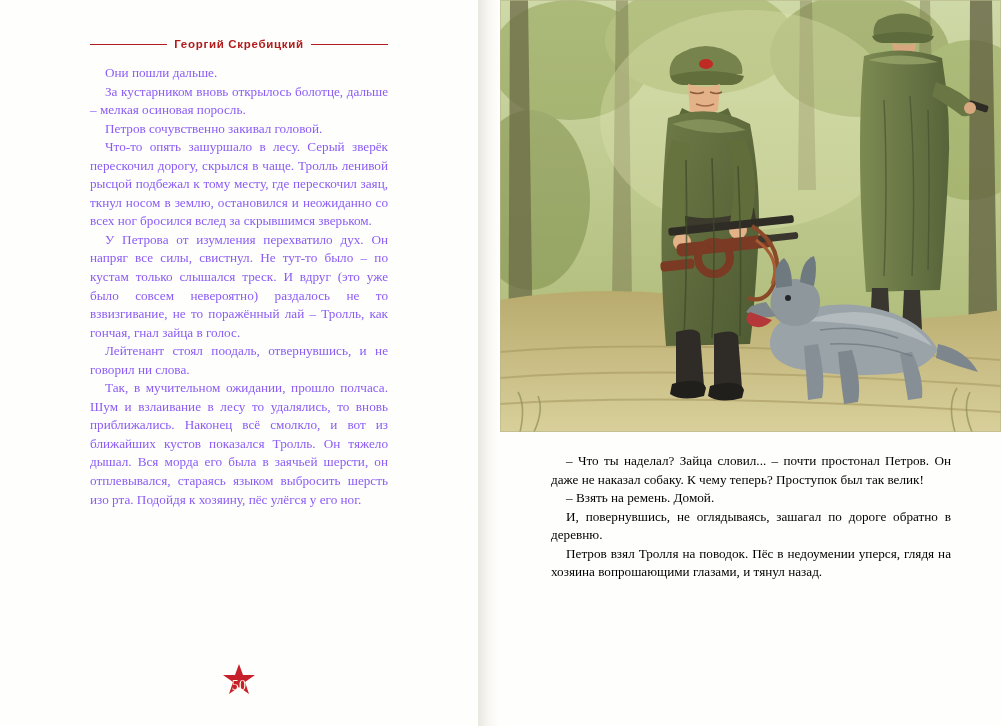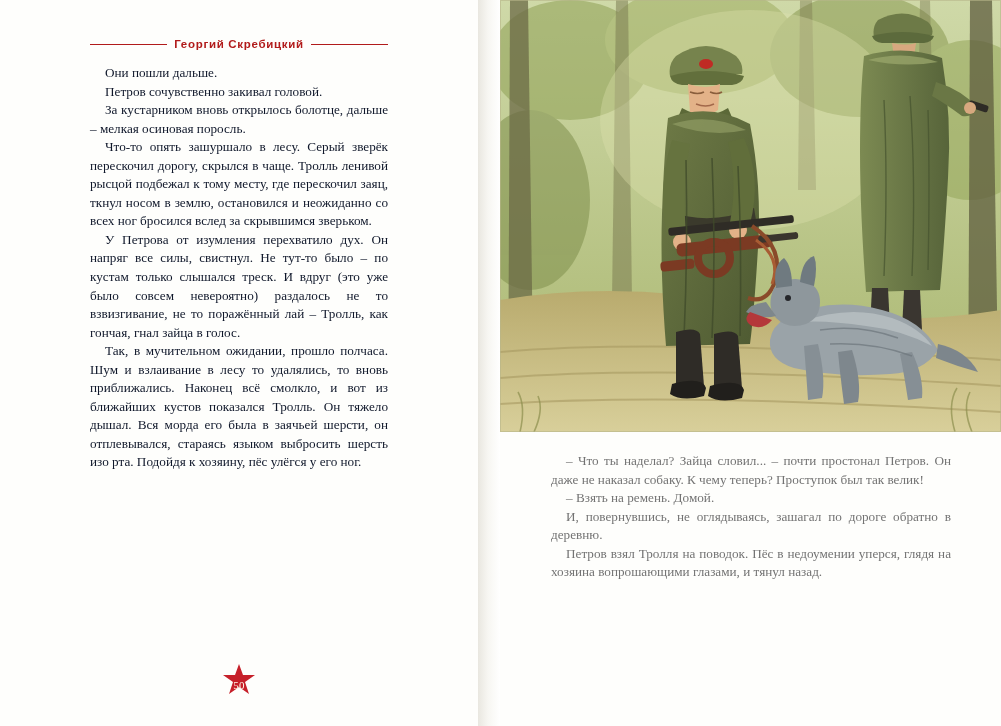--- a/index.html
+++ b/index.html
@@ -42,21 +42,21 @@
     color: #b11b1b;
     font-weight: 700;
     white-space: nowrap;
   }
   .text-col-left {
     position: absolute;
     left: 90px; top: 64px;
     width: 298px;
     font-size: 13.2px;
     line-height: 18.55px;
-    color: #0f172a;
+    color: #8b5cf6;
     text-align: justify;
     text-justify: inter-word;
     hyphens: manual;
   }
   .text-col-left p {
     margin: 0;
     text-indent: 15px;
   }
   
   .page-right {
@@ -72,41 +72,41 @@
     overflow: hidden;
     background: #9aa861;
   }
   .illus svg { display: block; width: 501px; height: 432px; }
   .text-col-right {
     position: absolute;
     left: 51px; top: 452px;
     width: 400px;
     font-size: 13.2px;
     line-height: 18.55px;
-    color: #737373;
+    color: #000000;
     text-align: justify;
     hyphens: manual;
   }
   .text-col-right p { margin: 0; text-indent: 15px; }
   
   .folio {
     position: absolute;
     width: 34px; height: 34px;
     display: flex; align-items: center; justify-content: center;
   }
   .folio .star {
     position: absolute;
     left: 0; top: 0;
     width: 34px; height: 34px;
   }
   .folio .num {
     position: relative;
     z-index: 2;
     font-family: "Liberation Serif", serif;
-    font-size: 11px;
+    font-size: 14px;
     color: #fff8e8;
     line-height: 1;
     padding-top: 1px;
     letter-spacing: 0.3px;
     margin-top: 12px;
   }
   .folio-left { left: 222px; top: 662px; }
   
   .gutter {
     position: absolute;
@@ -123,24 +123,25 @@
   <div class="page-left">
 
     <div class="header-rule-wrap">
       <div class="hrule"></div>
       <div class="running-head">Георгий Скребицкий</div>
       <div class="hrule"></div>
     </div>
 
     <div class="text-col-left">
       <p>Они пошли дальше.</p>
+      <p>За кустарником вновь открылось болотце, дальше – мелкая осиновая поросль.</p>
       <p>Петров сочувственно закивал головой.</p>
-      <p>За кустарником вновь открылось болотце, дальше – мелкая осиновая поросль.</p>
       <p>Что-то опять зашуршало в лесу. Серый зверёк перескочил дорогу, скрылся в чаще. Тролль ленивой рысцой подбежал к тому месту, где перескочил заяц, ткнул носом в землю, остановился и неожиданно со всех ног бросился вслед за скрывшимся зверьком.</p>
       <p>У Петрова от изумления перехватило дух. Он напряг все силы, свистнул. Не тут-то было – по кустам только слышался треск. И вдруг (это уже было совсем невероятно) раздалось не то взвизгивание, не то поражённый лай – Тролль, как гончая, гнал зайца в голос.</p>
+      <p>Лейтенант стоял поодаль, отвернувшись, и не говорил ни слова.</p>
       <p>Так, в мучительном ожидании, прошло полчаса. Шум и взлаивание в лесу то удалялись, то вновь приближались. Наконец всё смолкло, и вот из ближайших кустов показался Тролль. Он тяжело дышал. Вся морда его была в заячьей шерсти, он отплевывался, стараясь языком выбросить шерсть изо рта. Подойдя к хозяину, пёс улёгся у его ног.</p>
     </div>
 
     <div class="folio folio-left">
       <svg class="star" viewBox="0 0 34 34">
         <polygon points="17,2 21,13 33,13 23,20 27,32 17,25 7,32 11,20 1,13 13,13" fill="#c6202a"></polygon>
       </svg>
       <span class="num">50</span>
     </div>
   </div>

